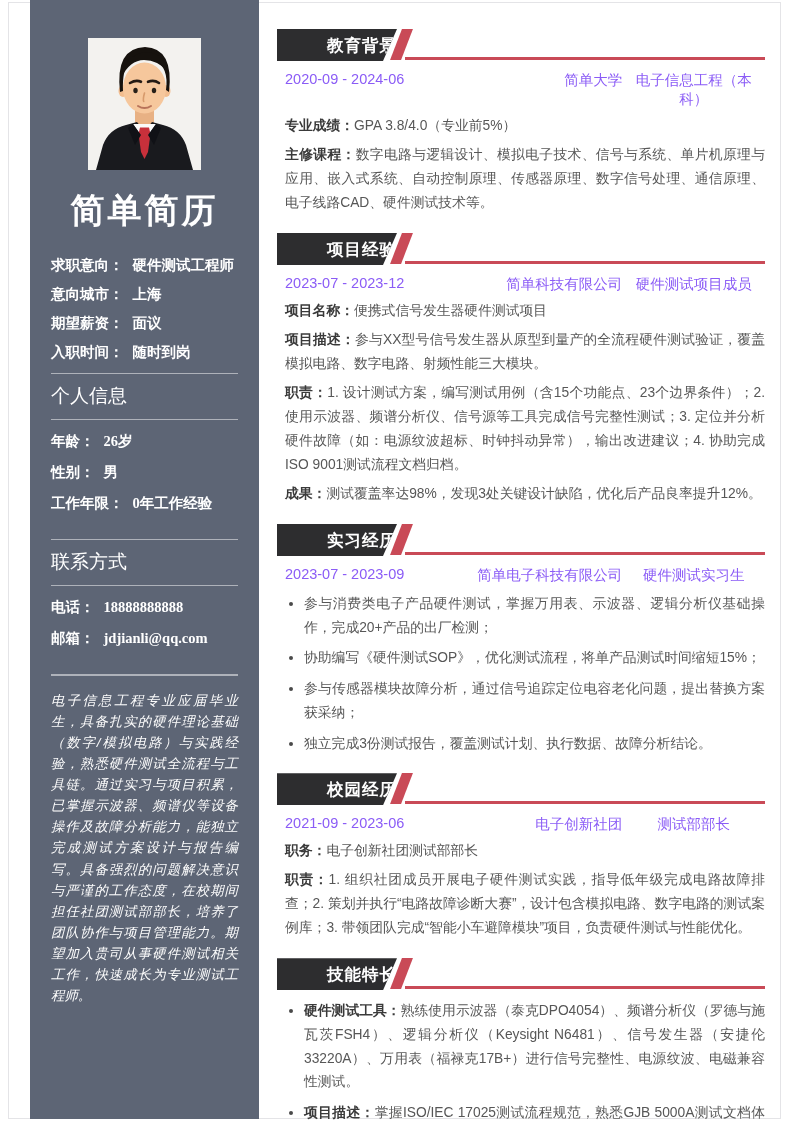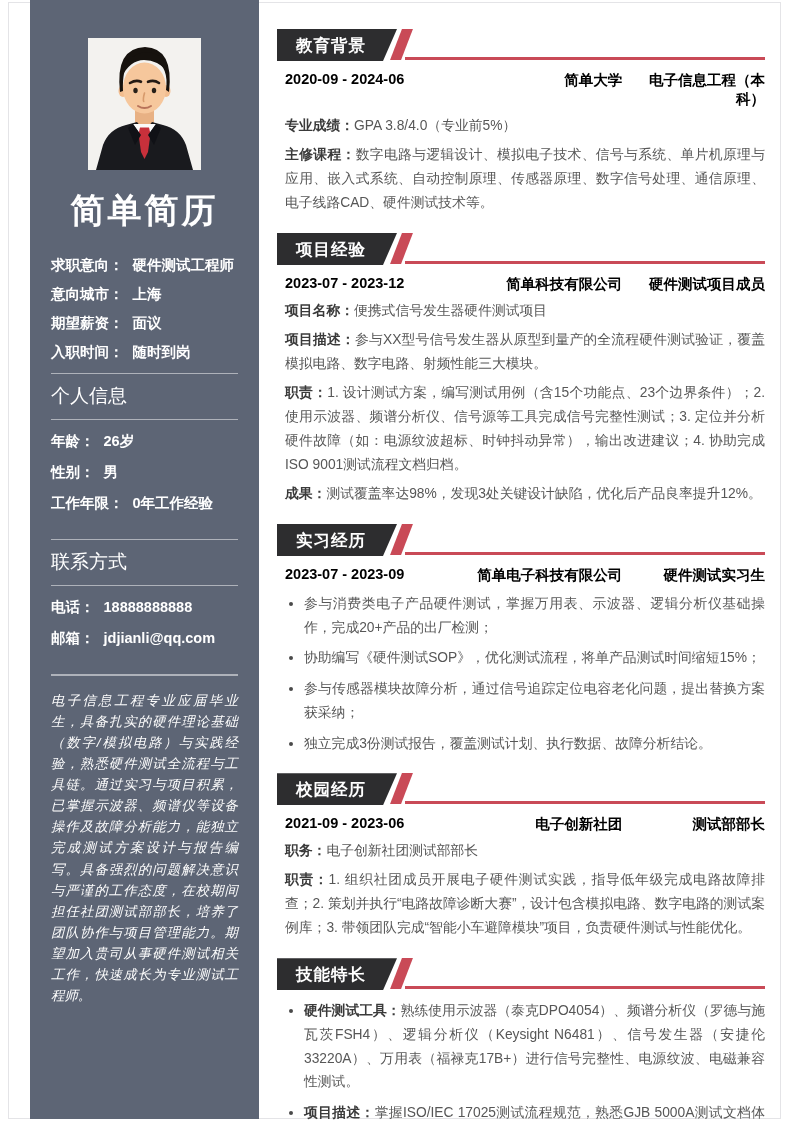--- a/index.html
+++ b/index.html
@@ -23,44 +23,44 @@
   .side-name {
     margin-top:18px; text-align:center; font-size:34px; font-weight:bold;
     letter-spacing:3px; color:#fff;
   }
   .profile { margin-top:22px; }
   .srow { display:flex; font-size:14.5px; font-weight:bold; margin-bottom:11px; line-height:1.25; }
   .srow .sl { white-space:nowrap; margin-right:9px; }
   .sdivider { border:none; border-top:1px solid rgba(255,255,255,0.5); margin:0; }
   .side-sec-title { font-size:19px; font-weight:normal; padding:9px 0 10px 0; color:#fff; }
   .sfields { padding:12px 0 14px 0; }
-  .sfields .srow { margin-bottom:13px; }
+  .sfields .srow { margin-bottom:13px;font-family:Liberation Serif, serif; }
   .self-eval {
     margin:14px 0 0 0; font-size:13.4px; line-height:1.57; text-align:justify; color:#fdfdfd;font-style:italic;
   }
   
   .main { position:absolute; left:277px; top:0; width:488px; padding-top:29px; }
   .sec { margin-bottom:18px; }
-  .sec-header { position:relative; height:32px; margin-bottom:9px; }
+  .sec-header { position:relative; height:32px; margin-bottom:9px;text-align:right; }
   .badge {
     position:absolute; left:0; top:0; height:32px; width:120px;
     background:#2d2d2f; color:#fff; font-size:16.5px; font-weight:bold;
     line-height:32px; padding-left:19px; letter-spacing:1px;
     clip-path:polygon(0 0, 100% 0, calc(100% - 14px) 100%, 0 100%);
   }
   .stripe {
     position:absolute; left:119px; top:0; width:11px; height:31px;
     background:#c94a57; transform:skewX(-21deg);
   }
   .hline { position:absolute; left:128px; right:0; bottom:1px; height:3.5px; background:#c94a57; }
   .content { padding-left:8px; }
-  .meta { display:flex; font-weight:bold; font-size:14.5px; color:#000000; margin:10px 0 2px 0; }
+  .meta { display:flex; font-weight:normal; font-size:14.5px; color:#8b5cf6; margin:10px 0 2px 0; }
   .m-date { flex:1.1; text-align:left; }
   .m-org  { flex:1.5; text-align:right; }
-  .m-role { flex:1.1; text-align:right; }
+  .m-role { flex:1.1; text-align:center; }
   .kv { font-size:13.8px; color:#575757; line-height:1.74; margin:5px 0; text-align:justify; }
   .kv .k { font-weight:bold; color:#3a3a3a; }
   ul.blist { margin:7px 0 0 0; padding-left:19px; }
   ul.blist li {
     font-size:13.8px; color:#575757; line-height:1.72; margin-bottom:7px; text-align:justify;
   }
   ul.blist li::marker { color:#4a4a4a; }
   ul.blist li .k { font-weight:bold; color:#3a3a3a; }
 </style>
 </head>

